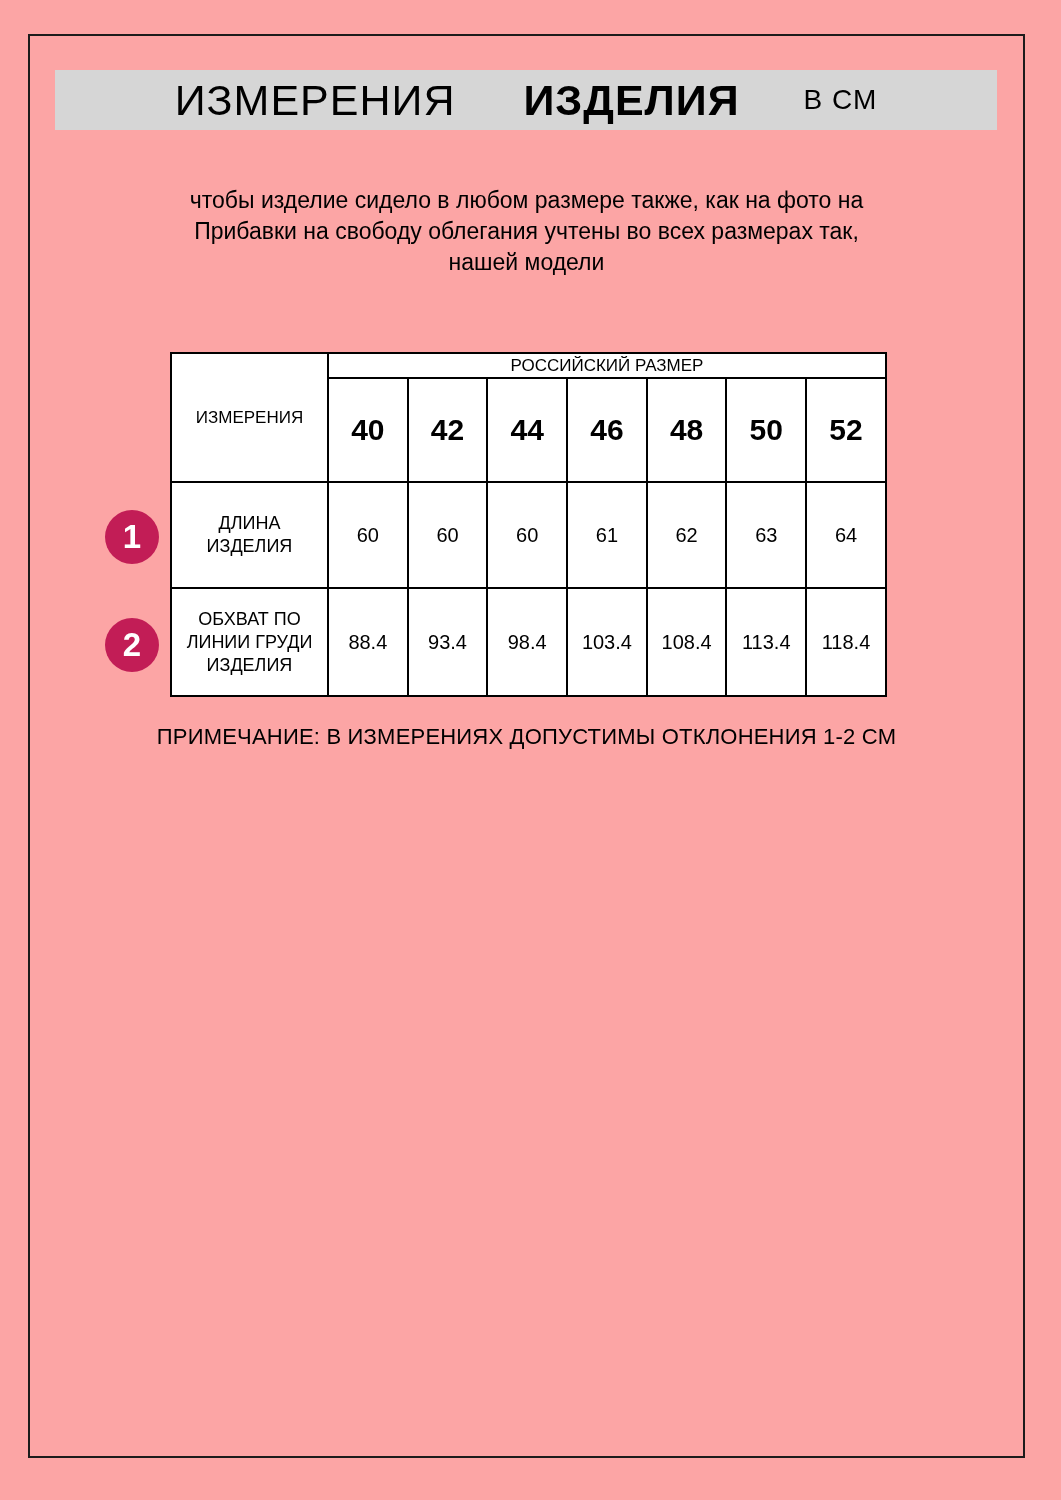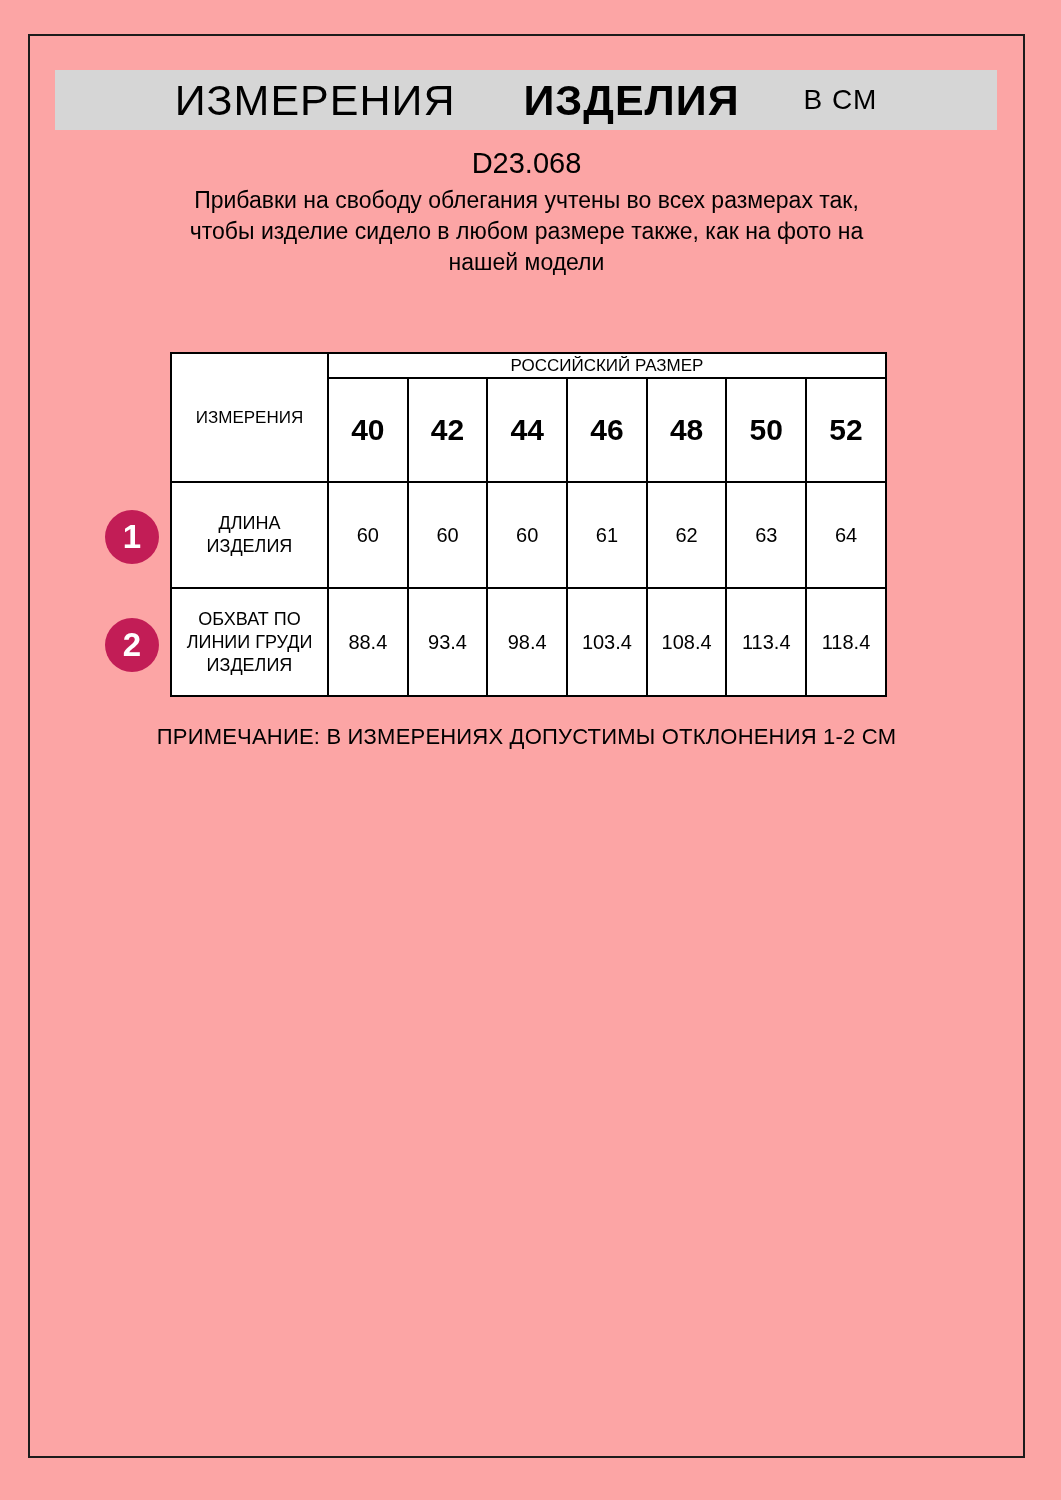--- a/index.html
+++ b/index.html
@@ -126,25 +126,24 @@
 <div class="page">
 
   <div class="frame"></div>
 
   <div class="header-bar">
     <span class="header-title-regular">ИЗМЕРЕНИЯ</span>
     <span class="header-title-bold">ИЗДЕЛИЯ</span>
     <span class="header-units">В СМ</span>
   </div>
 
-  <div class="product-code">D23.068</div>
 
   <div class="description">
+    <div>чтобы изделие сидело в любом размере также, как на фото на</div>
     <div>Прибавки на свободу облегания учтены во всех размерах так,</div>
-    <div>чтобы изделие сидело в любом размере также, как на фото на</div>
     <div>нашей модели</div>
   </div>
 
   <table class="size-table">
     <colgroup>
       <col class="col-measure">
       <col class="col-size">
         <col class="col-size">
         <col class="col-size">
         <col class="col-size">

